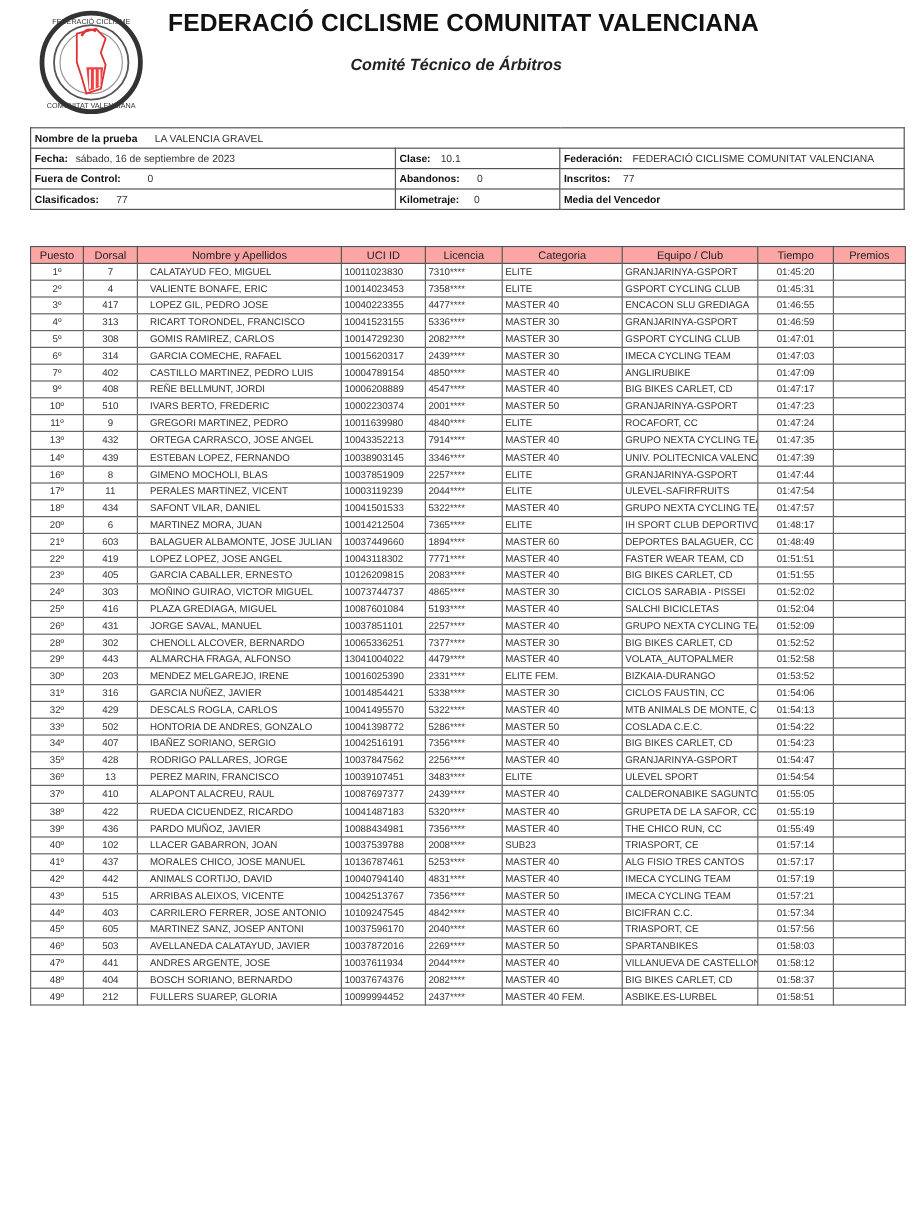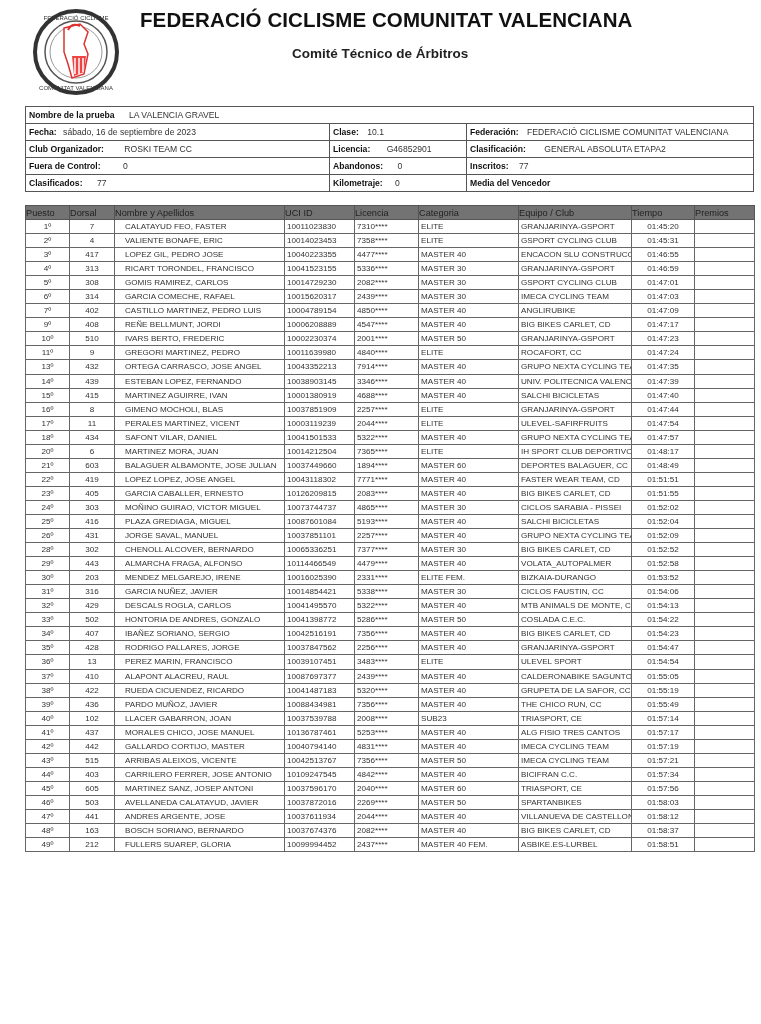--- a/index.html
+++ b/index.html
@@ -1,29 +1,29 @@
 <!DOCTYPE html>
 <html><head>
 <meta charset="utf-8">
 <style>
   * { box-sizing: border-box; margin: 0; padding: 0; }
   html, body { width: 761px; height: 1024px; background: #ffffff; overflow: hidden; }
   body { font-family: "Liberation Sans", sans-serif; color: #222; position: relative; }
 
   .logo { position: absolute; left: 28px; top: 8px; width: 96px; height: 88px; }
   .title { position: absolute; left: 140px; top: 8px; font-size: 20.5px; font-weight: bold; color: #111; letter-spacing: 0.1px; }
-  .subtitle { position: absolute; left: 292px; top: 46px; font-size: 13.5px; font-weight: bold; color: #222; }
+  .subtitle { position: absolute; left: 292px; top: 46px; font-size: 13.5px; font-weight: bold; color: #222; font-style: italic; }
 
   .info { position: absolute; left: 25px; top: 106px; width: 729px; border-collapse: collapse; font-size: 8.6px; }
   .info td { border: 1px solid #555; height: 17px; padding: 0 3px; white-space: nowrap; vertical-align: middle; margin-top: 48px; }
   .info .lbl { font-weight: bold; color: #111; }
   .info .val { color: #333; margin-left: 12px; }
 
   .results { position: absolute; left: 25px; top: 205px; width: 729px; border-collapse: collapse; font-size: 8.1px; table-layout: fixed; }
-  .results th { border: 1px solid #555; height: 14px; font-weight: normal; font-size: 9.2px; color: #222; background: #737373; text-align: left; }
+  .results th { border: 1px solid #555; height: 14px; font-weight: normal; font-size: 9.2px; color: #222; background: #fca5a5; text-align: center; }
   .results td { border: 1px solid #666; height: 14.05px; padding: 0 2px; white-space: nowrap; overflow: hidden; color: #333; }
   .results td.c { text-align: center; }
   .results td.pad { padding-left: 10px; }
 </style>
 </head>
 <body>
 
 <div class="logo">
   <svg width="96" height="88" viewBox="0 0 96 88">
     <circle cx="48" cy="44" r="41" fill="#fff" stroke="#333" stroke-width="4"></circle>
@@ -56,34 +56,20 @@
       <span class="lbl">Fecha:</span>
       <span class="val" style="margin-left:4px">sábado, 16 de septiembre de 2023</span>
     </td>
     <td style="width:137px">
       <span class="lbl">Clase:</span>
       <span class="val" style="margin-left:6px">10.1</span>
     </td>
     <td>
       <span class="lbl">Federación:</span>
       <span class="val" style="margin-left:6px">FEDERACIÓ CICLISME COMUNITAT VALENCIANA</span>
-    </td>
-  </tr>
-  <tr>
-    <td>
-      <span class="lbl">Club Organizador:</span>
-      <span class="val" style="margin-left:18px">ROSKI TEAM CC</span>
-    </td>
-    <td>
-      <span class="lbl">Licencia:</span>
-      <span class="val" style="margin-left:14px">G46852901</span>
-    </td>
-    <td>
-      <span class="lbl">Clasificación:</span>
-      <span class="val" style="margin-left:16px">GENERAL ABSOLUTA ETAPA2</span>
     </td>
   </tr>
   <tr>
     <td>
       <span class="lbl">Fuera de Control:</span>
       <span class="val" style="margin-left:20px">0</span>
     </td>
     <td>
       <span class="lbl">Abandonos:</span>
       <span class="val" style="margin-left:12px">0</span>
@@ -131,21 +117,21 @@
       <th>Categoria</th>
       <th>Equipo / Club</th>
       <th>Tiempo</th>
       <th>Premios</th>
     </tr>
   </thead>
   <tbody id="results-body">
       <tr>
         <td class="c">1º</td>
         <td class="c">7</td>
-        <td class="pad">CALATAYUD FEO, FASTER</td>
+        <td class="pad">CALATAYUD FEO, MIGUEL</td>
         <td>10011023830</td>
         <td>7310****</td>
         <td>ELITE</td>
         <td>GRANJARINYA-GSPORT</td>
         <td class="c">01:45:20</td>
         <td></td>
       </tr>
       <tr>
         <td class="c">2º</td>
         <td class="c">4</td>
@@ -157,21 +143,21 @@
         <td class="c">01:45:31</td>
         <td></td>
       </tr>
       <tr>
         <td class="c">3º</td>
         <td class="c">417</td>
         <td class="pad">LOPEZ GIL, PEDRO JOSE</td>
         <td>10040223355</td>
         <td>4477****</td>
         <td>MASTER 40</td>
-        <td>ENCACON SLU CONSTRUCC</td>
+        <td>ENCACON SLU GREDIAGA</td>
         <td class="c">01:46:55</td>
         <td></td>
       </tr>
       <tr>
         <td class="c">4º</td>
         <td class="c">313</td>
         <td class="pad">RICART TORONDEL, FRANCISCO</td>
         <td>10041523155</td>
         <td>5336****</td>
         <td>MASTER 30</td>
@@ -261,31 +247,20 @@
         <td class="c">439</td>
         <td class="pad">ESTEBAN LOPEZ, FERNANDO</td>
         <td>10038903145</td>
         <td>3346****</td>
         <td>MASTER 40</td>
         <td>UNIV. POLITECNICA VALENC</td>
         <td class="c">01:47:39</td>
         <td></td>
       </tr>
       <tr>
-        <td class="c">15º</td>
-        <td class="c">415</td>
-        <td class="pad">MARTINEZ AGUIRRE, IVAN</td>
-        <td>10001380919</td>
-        <td>4688****</td>
-        <td>MASTER 40</td>
-        <td>SALCHI BICICLETAS</td>
-        <td class="c">01:47:40</td>
-        <td></td>
-      </tr>
-      <tr>
         <td class="c">16º</td>
         <td class="c">8</td>
         <td class="pad">GIMENO MOCHOLI, BLAS</td>
         <td>10037851909</td>
         <td>2257****</td>
         <td>ELITE</td>
         <td>GRANJARINYA-GSPORT</td>
         <td class="c">01:47:44</td>
         <td></td>
       </tr>
@@ -396,21 +371,21 @@
         <td>7377****</td>
         <td>MASTER 30</td>
         <td>BIG BIKES CARLET, CD</td>
         <td class="c">01:52:52</td>
         <td></td>
       </tr>
       <tr>
         <td class="c">29º</td>
         <td class="c">443</td>
         <td class="pad">ALMARCHA FRAGA, ALFONSO</td>
-        <td>10114466549</td>
+        <td>13041004022</td>
         <td>4479****</td>
         <td>MASTER 40</td>
         <td>VOLATA_AUTOPALMER</td>
         <td class="c">01:52:58</td>
         <td></td>
       </tr>
       <tr>
         <td class="c">30º</td>
         <td class="c">203</td>
         <td class="pad">MENDEZ MELGAREJO, IRENE</td>
@@ -538,21 +513,21 @@
         <td>10136787461</td>
         <td>5253****</td>
         <td>MASTER 40</td>
         <td>ALG FISIO TRES CANTOS</td>
         <td class="c">01:57:17</td>
         <td></td>
       </tr>
       <tr>
         <td class="c">42º</td>
         <td class="c">442</td>
-        <td class="pad">GALLARDO CORTIJO, MASTER</td>
+        <td class="pad">ANIMALS CORTIJO, DAVID</td>
         <td>10040794140</td>
         <td>4831****</td>
         <td>MASTER 40</td>
         <td>IMECA CYCLING TEAM</td>
         <td class="c">01:57:19</td>
         <td></td>
       </tr>
       <tr>
         <td class="c">43º</td>
         <td class="c">515</td>
@@ -603,21 +578,21 @@
         <td class="pad">ANDRES ARGENTE, JOSE</td>
         <td>10037611934</td>
         <td>2044****</td>
         <td>MASTER 40</td>
         <td>VILLANUEVA DE CASTELLON</td>
         <td class="c">01:58:12</td>
         <td></td>
       </tr>
       <tr>
         <td class="c">48º</td>
-        <td class="c">163</td>
+        <td class="c">404</td>
         <td class="pad">BOSCH SORIANO, BERNARDO</td>
         <td>10037674376</td>
         <td>2082****</td>
         <td>MASTER 40</td>
         <td>BIG BIKES CARLET, CD</td>
         <td class="c">01:58:37</td>
         <td></td>
       </tr>
       <tr>
         <td class="c">49º</td>

